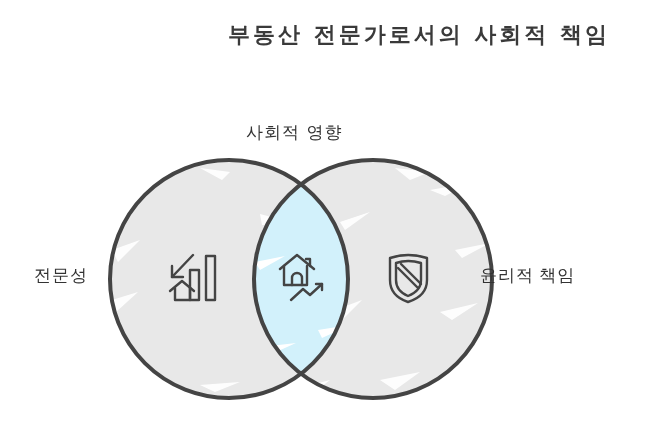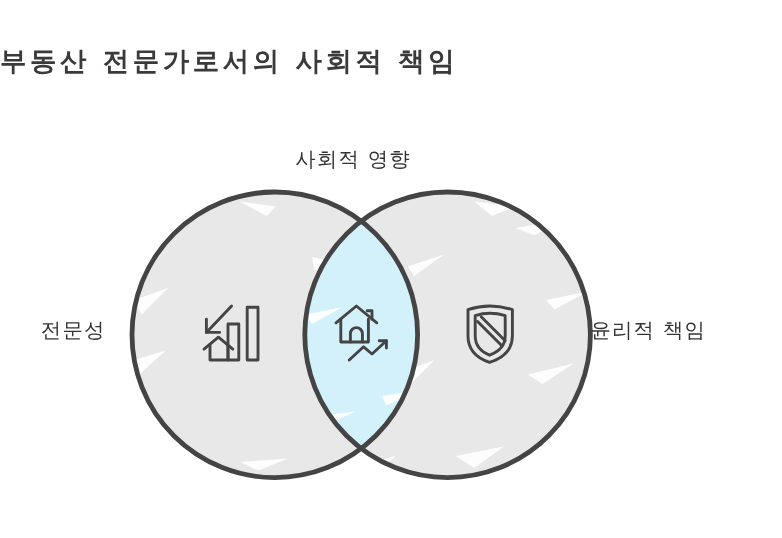--- a/index.html
+++ b/index.html
@@ -1,25 +1,25 @@
 <!DOCTYPE html>
 <html><head>
 <meta charset="utf-8">
 <style>
   html, body { margin:0; padding:0; background:#ffffff; }
   body { width:652px; height:448px; position:relative; overflow:hidden;
          font-family:"DejaVu Sans", sans-serif; color:#333333; }
-  .title { position:absolute; left:0; top:36px; width:610px; text-align:left;
+  .title { position:absolute; left:0; top:20px; width:610px; text-align:right;
            font-family:"DejaVu Serif", serif; font-weight:bold; font-size:22px;
            letter-spacing:3px; color:#3a3a3a; }
   .label { position:absolute; font-family:"DejaVu Serif", serif; font-size:17px;
            color:#333333; white-space:nowrap; letter-spacing:1px; }
   #lbl-top { left:246px; top:121px;text-align:right; }
   #lbl-left { left:34px; top:264px;font-family:Liberation Mono, monospace; }
-  #lbl-right { left:492px; top:264px; }
+  #lbl-right { left:480px; top:264px;font-family:Liberation Serif, serif; }
   svg.venn { position:absolute; left:0; top:0; }
 </style>
 </head>
 <body>
 
 <div class="title">부동산 전문가로서의 사회적 책임</div>
 
 <svg class="venn" width="652" height="448" viewBox="0 0 652 448">
   <defs>
     <clipPath id="clipL">

